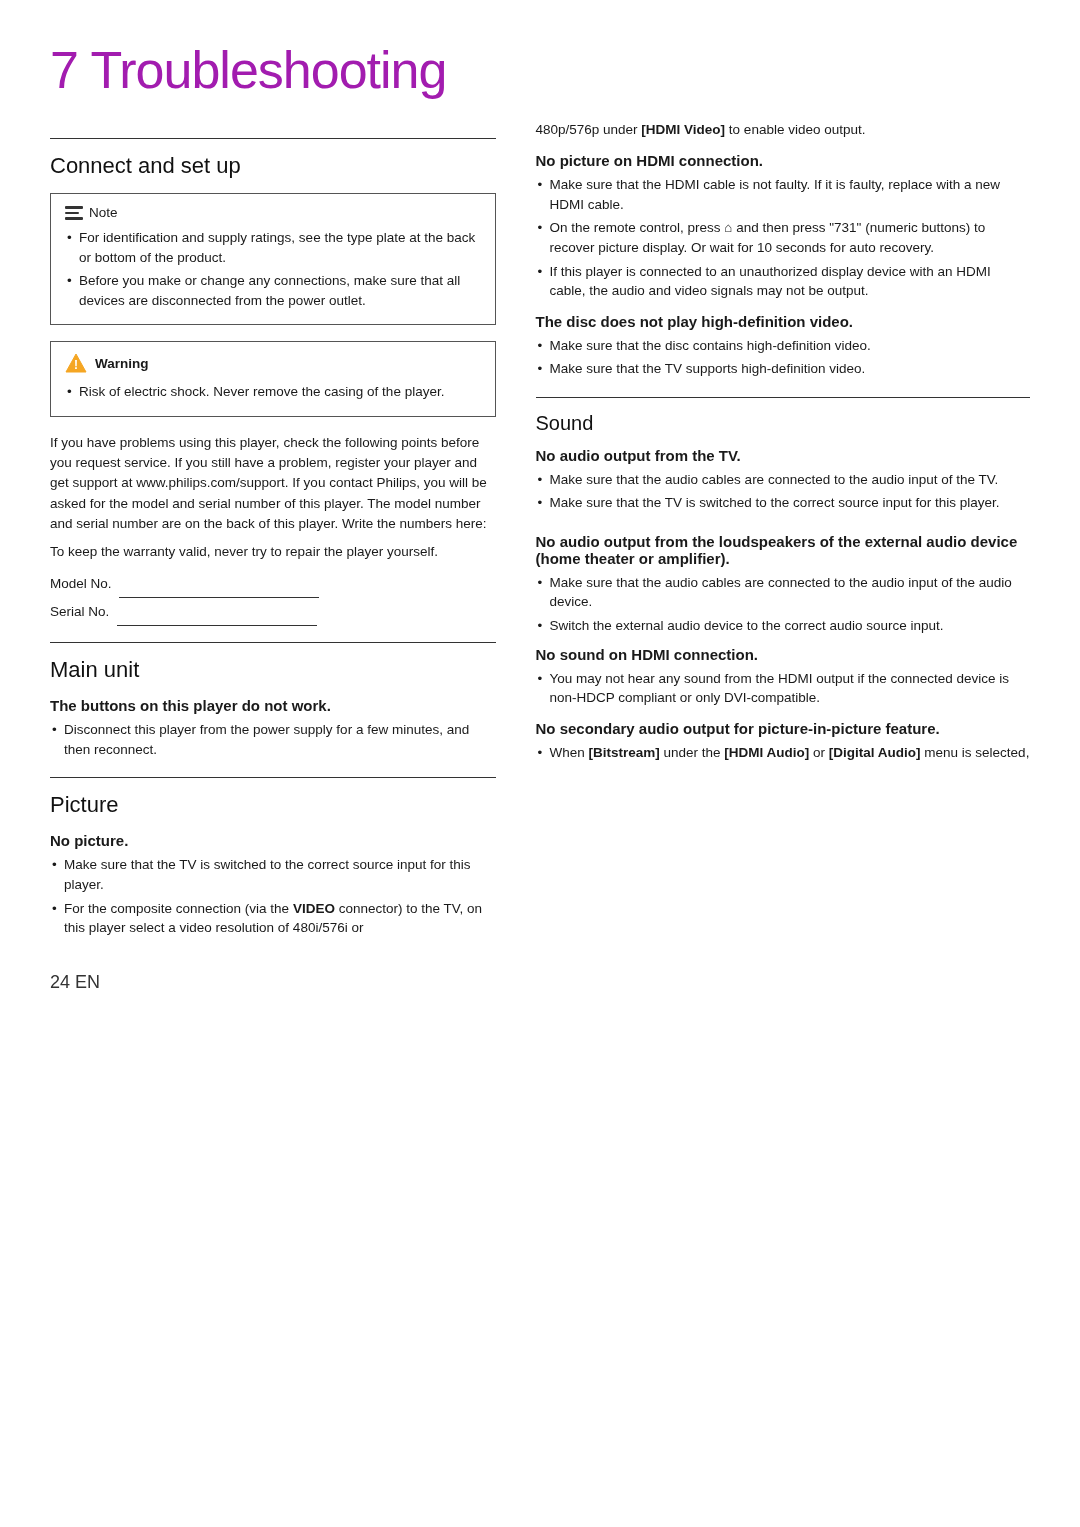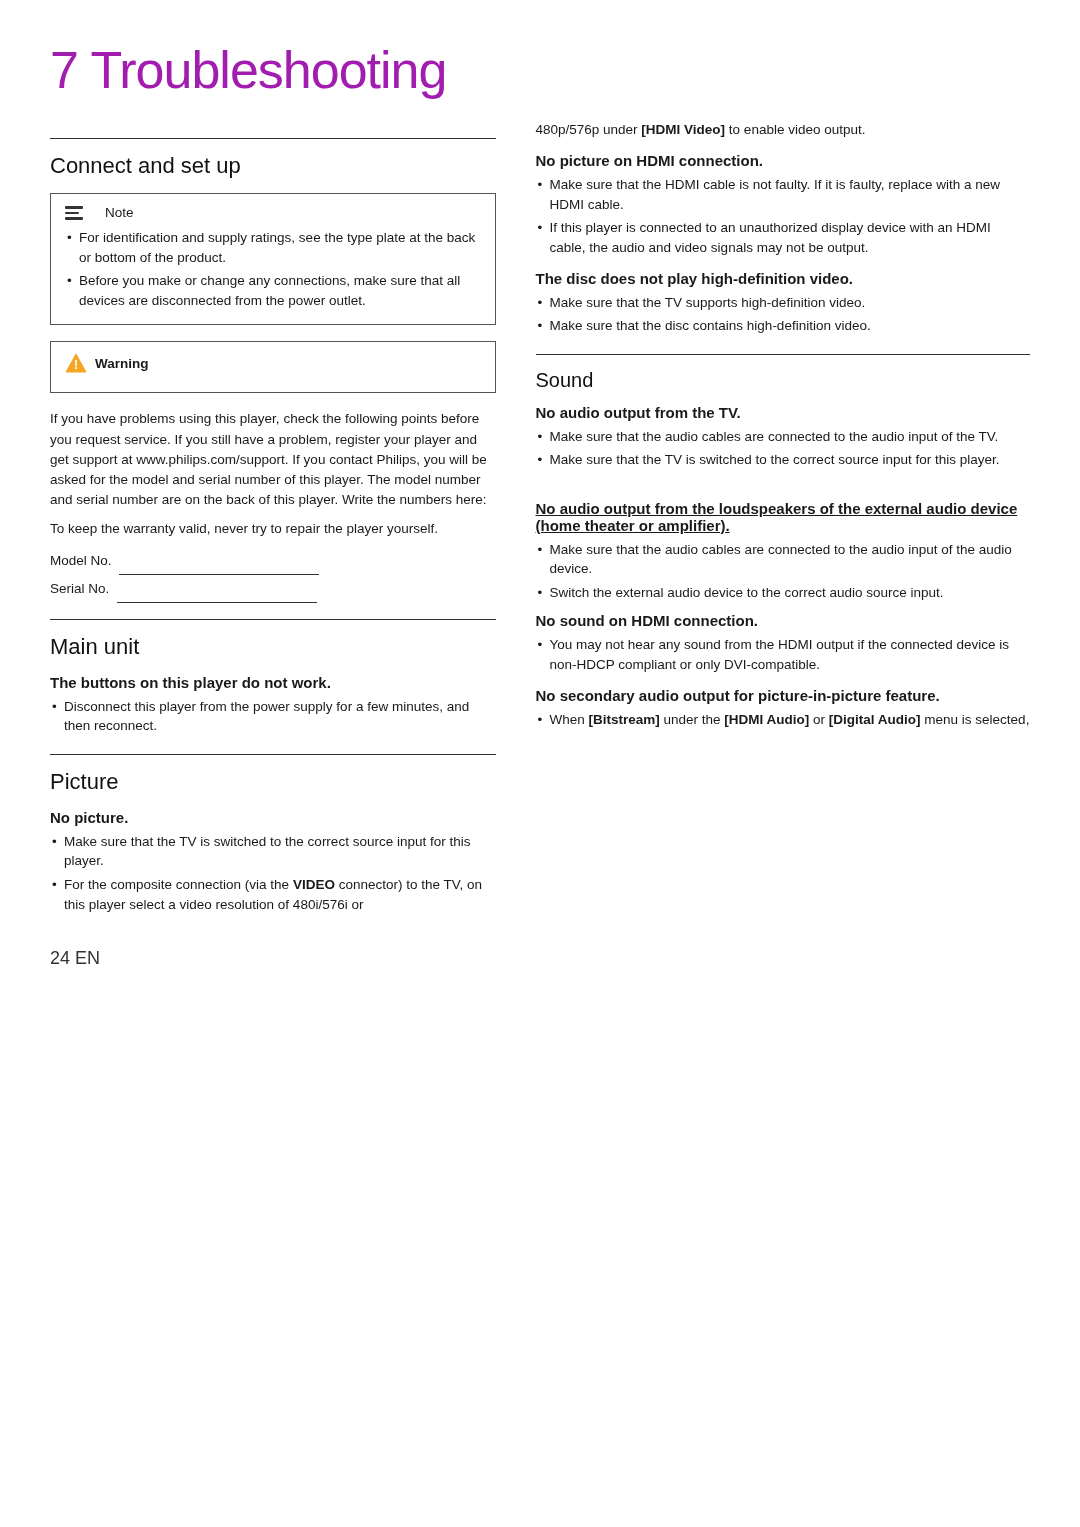--- a/index.html
+++ b/index.html
@@ -50,21 +50,21 @@
     .note-box {
       border: 1.5px solid #555;
       padding: 10px 14px 10px 14px;
       margin-bottom: 16px;
       position: relative;
     }
 
     .note-header {
       display: flex;
       align-items: center;
-      gap: 20px;
+      gap: 4px;
       margin-bottom: 8px;
       font-size: 13.5px;
       font-weight: 400;
     }
 
     .note-icon {
       display: inline-block;
       width: 20px;
       height: 16px;
       position: relative;
@@ -211,20 +211,23 @@
     <div class="warning-box">
       <div class="warning-header">
         <span class="warning-icon">
           <svg width="22" height="22" viewBox="0 0 22 22">
             <polygon points="11,2 21,20 1,20" fill="#f5a623" stroke="#f5a623" stroke-width="1"></polygon>
             <text x="11" y="17" text-anchor="middle" fill="white" font-size="12" font-weight="bold">!</text>
           </svg>
         </span>
         <span>Warning</span>
       </div>
+      <ul class="bullet-list">
+        <li>Risk of electric shock. Never remove the casing of the player.</li>
+      </ul>
     </div>
 
     <p class="body-text">If you have problems using this player, check the following points before you request service. If you still have a problem, register your player and get support at www.philips.com/support. If you contact Philips, you will be asked for the model and serial number of this player. The model number and serial number are on the back of this player. Write the numbers here:</p>
     <p class="body-text">To keep the warranty valid, never try to repair the player yourself.</p>
 
     <div class="model-serial">
       <div>
         <span>Model No.</span>
         <span class="underline-field">&nbsp;</span>
       </div>
@@ -255,39 +258,42 @@
 
   <div class="col-right">
 
     <p class="video-output-text">
       480p/576p under <span class="bold-inline">[HDMI Video]</span> to enable video output.
     </p>
 
     <div class="sub-heading">No picture on HDMI connection.</div>
     <ul class="bullet-list">
       <li>Make sure that the HDMI cable is not faulty. If it is faulty, replace with a new HDMI cable.</li>
+      <li>
+        On the remote control, press ⌂ and then press "731" (numeric buttons) to recover picture display. Or wait for 10 seconds for auto recovery.
+      </li>
       <li>If this player is connected to an unauthorized display device with an HDMI cable, the audio and video signals may not be output.</li>
     </ul>
 
     <div class="sub-heading" style="margin-top:12px;">The disc does not play high-definition video.</div>
     <ul class="bullet-list">
+      <li>Make sure that the disc contains high-definition video.</li>
       <li>Make sure that the TV supports high-definition video.</li>
-      <li>Make sure that the disc contains high-definition video.</li>
     </ul>
 
     <hr class="section-divider" style="margin-top:18px;">
     <div class="right-section-heading">Sound</div>
 
     <div class="sub-heading">No audio output from the TV.</div>
     <ul class="bullet-list">
       <li>Make sure that the audio cables are connected to the audio input of the TV.</li>
       <li>Make sure that the TV is switched to the correct source input for this player.</li>
     </ul>
 
-    <div class="sub-heading" style="margin-top:30px;text-decoration:underline;">No audio output from the loudspeakers of the external audio device (home theater or amplifier).</div>
+    <div class="sub-heading" style="margin-top:20px;">No audio output from the loudspeakers of the external audio device (home theater or amplifier).</div>
     <ul class="bullet-list">
       <li>Make sure that the audio cables are connected to the audio input of the audio device.</li>
       <li>Switch the external audio device to the correct audio source input.</li>
     </ul>
 
     <div class="sub-heading" style="">No sound on HDMI connection.</div>
     <ul class="bullet-list">
       <li>You may not hear any sound from the HDMI output if the connected device is non-HDCP compliant or only DVI-compatible.</li>
     </ul>
 

